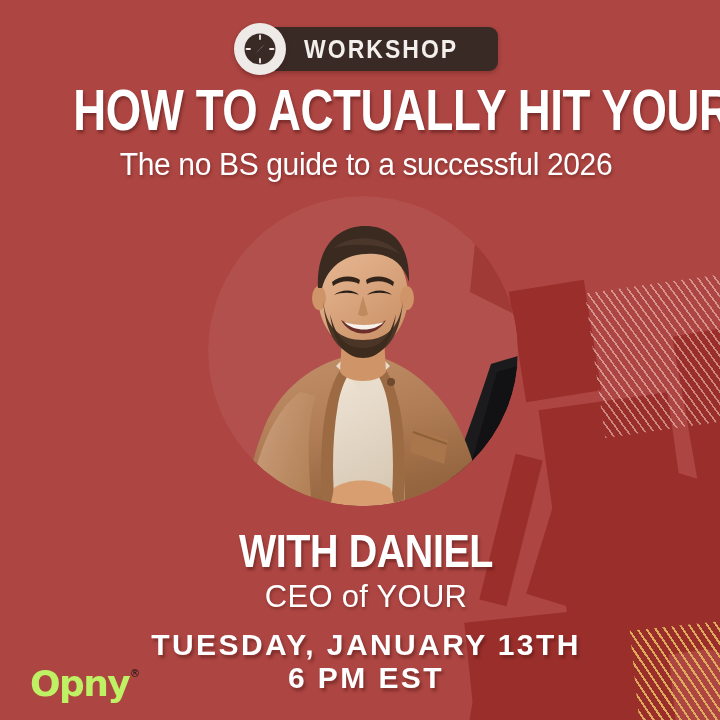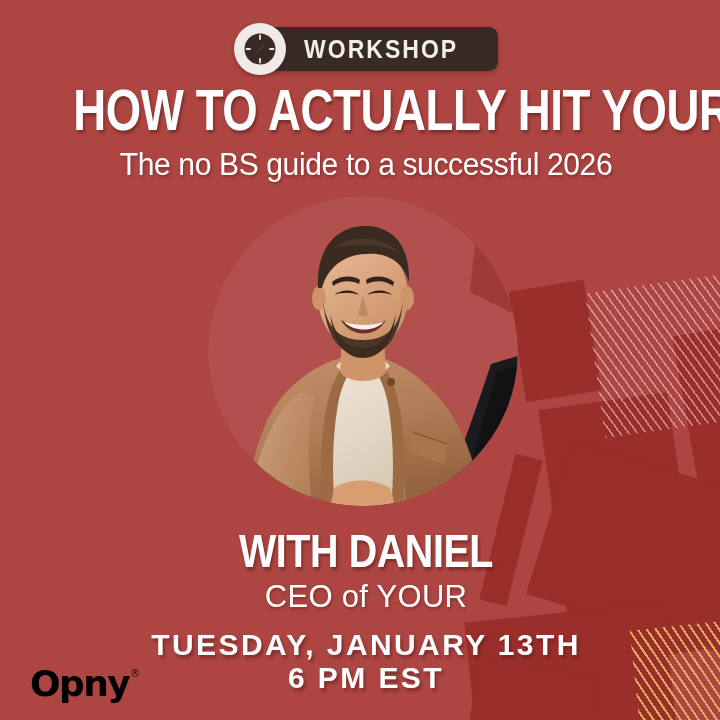--- a/index.html
+++ b/index.html
@@ -245,21 +245,21 @@
 
   
   .logo {
     position: absolute;
     left: 30px;
     bottom: 18px;
     display: flex;
     align-items: flex-start;
   }
   .logo-text {
-    color: #000000;
+    color: #bef264;
     font-family: "DejaVu Sans", sans-serif;
     font-weight: 700;
     font-size: 36px;
     line-height: 1;
     letter-spacing: -1.6px;
   }
   .logo-tm {
     color: #111111;
     font-family: "DejaVu Sans", sans-serif;
     font-size: 10px;

